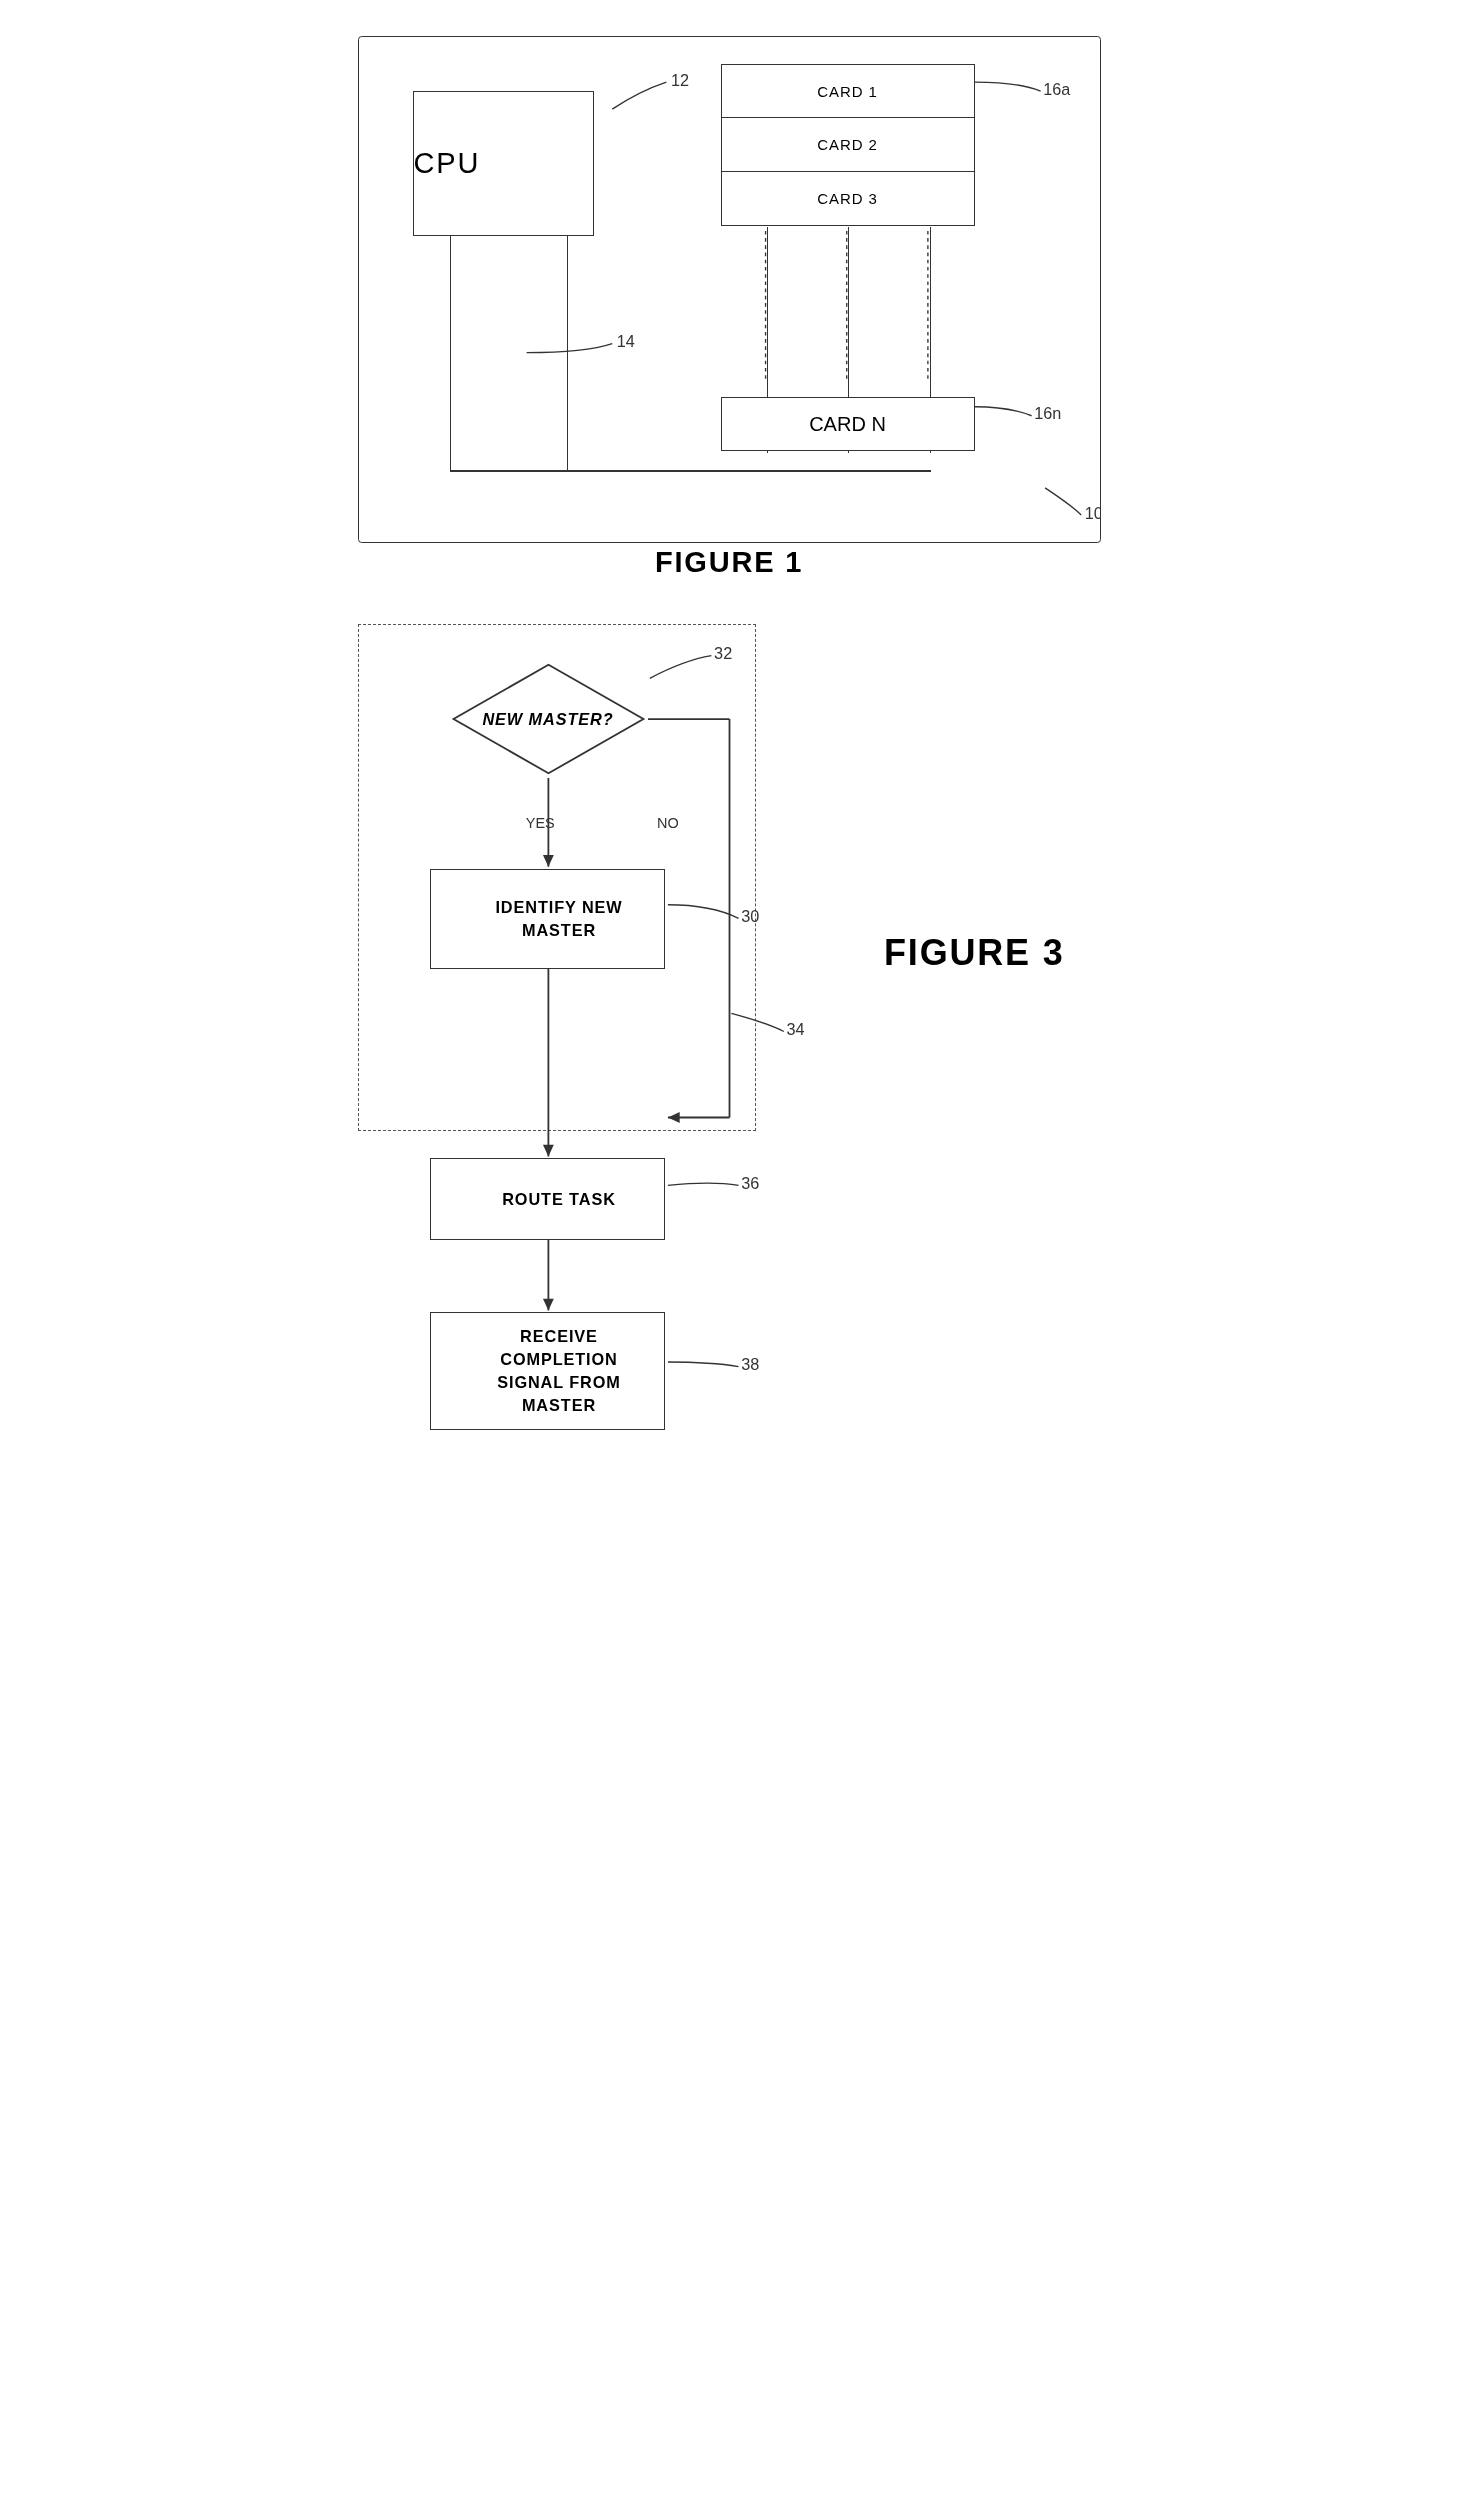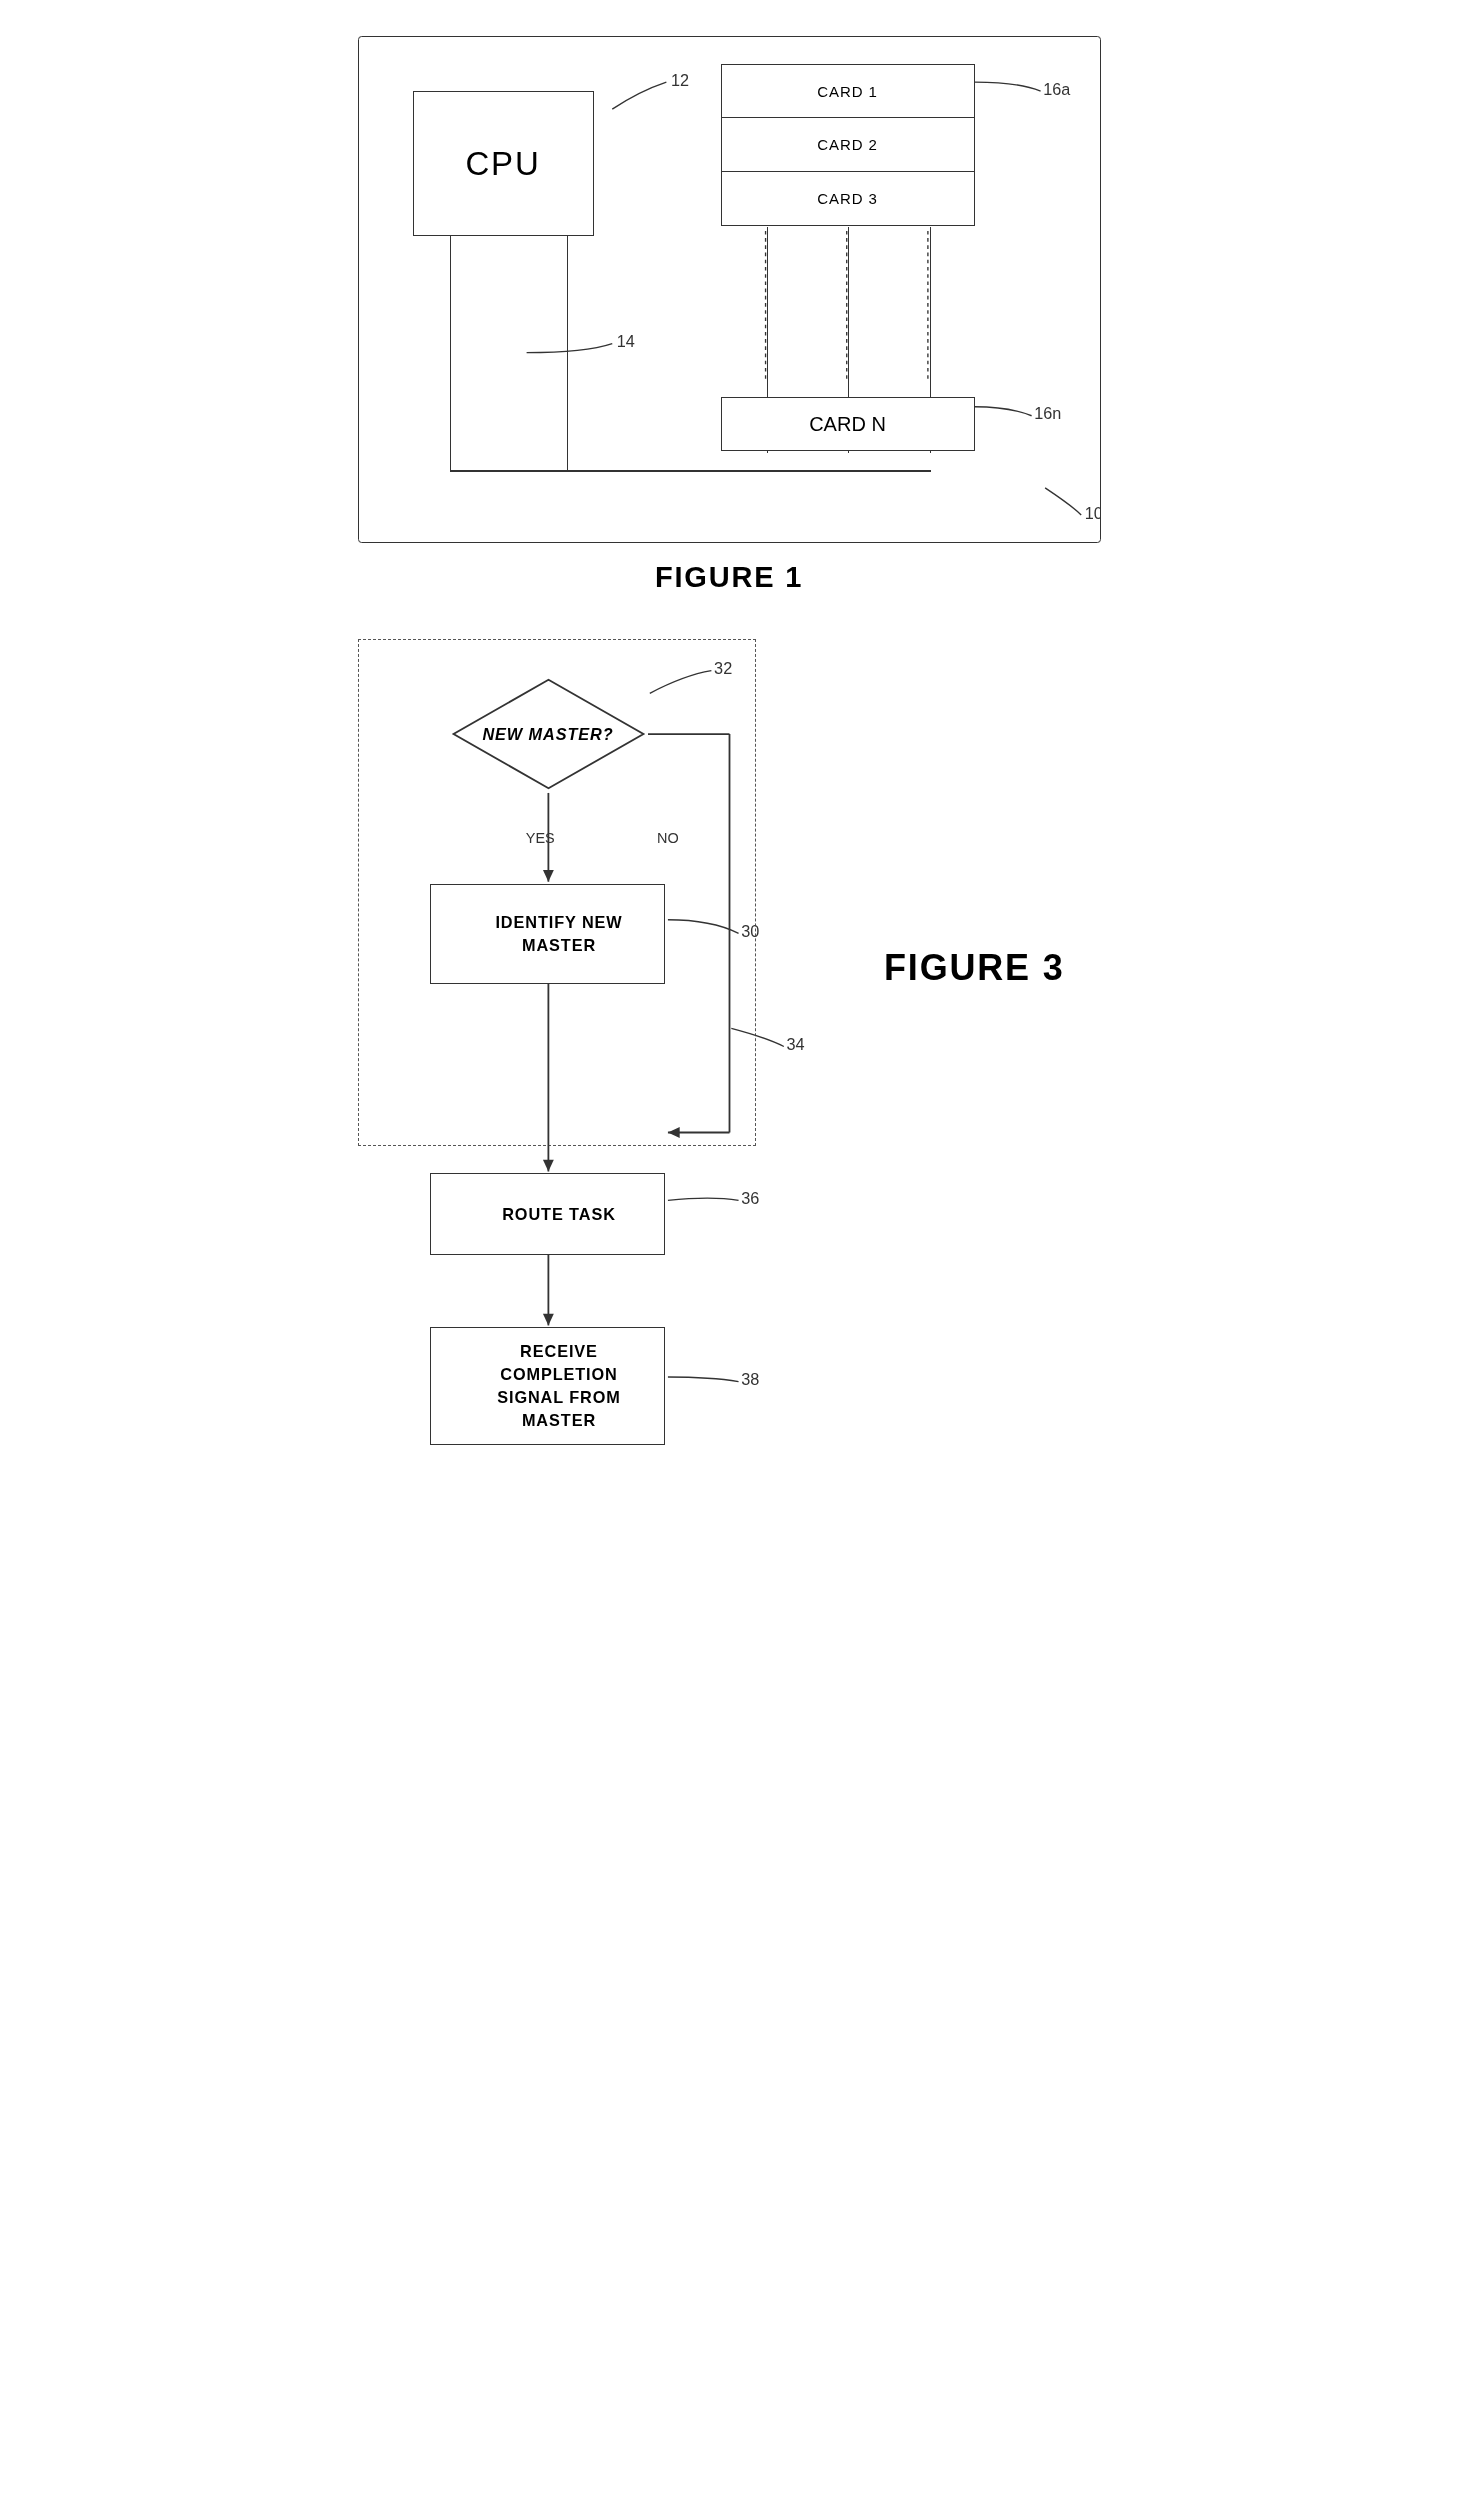--- a/index.html
+++ b/index.html
@@ -29,22 +29,22 @@
     }
     .cpu-box {
       position: absolute;
       top: 54px;
       left: 54px;
       width: 181px;
       height: 145px;
       border: 1.8px solid #333;
       display: flex;
       align-items: center;
-      justify-content: center;
-      font-size: 33px;
+      justify-content: flex-start;
+      font-size: 29px;
       font-weight: normal;
       letter-spacing: 1.8px;
       background: #fff;
     }
     
     .bus-vertical-left {
       position: absolute;
       top: 199px;
       left: 91px;
       width: 1.8px;
@@ -144,21 +144,21 @@
       position: absolute;
       top: 0; left: 0;
       width: 100%; height: 100%;
       pointer-events: none;
     }
 
     .figure1-caption {
       text-align: center;
       font-size: 29px;
       font-weight: bold;
-      margin-top: 18px;
+      margin-top: 3px;
       letter-spacing: 1.8px;
     }
 
     
     .figure3-container {
       width: 743px;
       margin-top: 18px;
       position: relative;
     }
     .figure3-caption {

